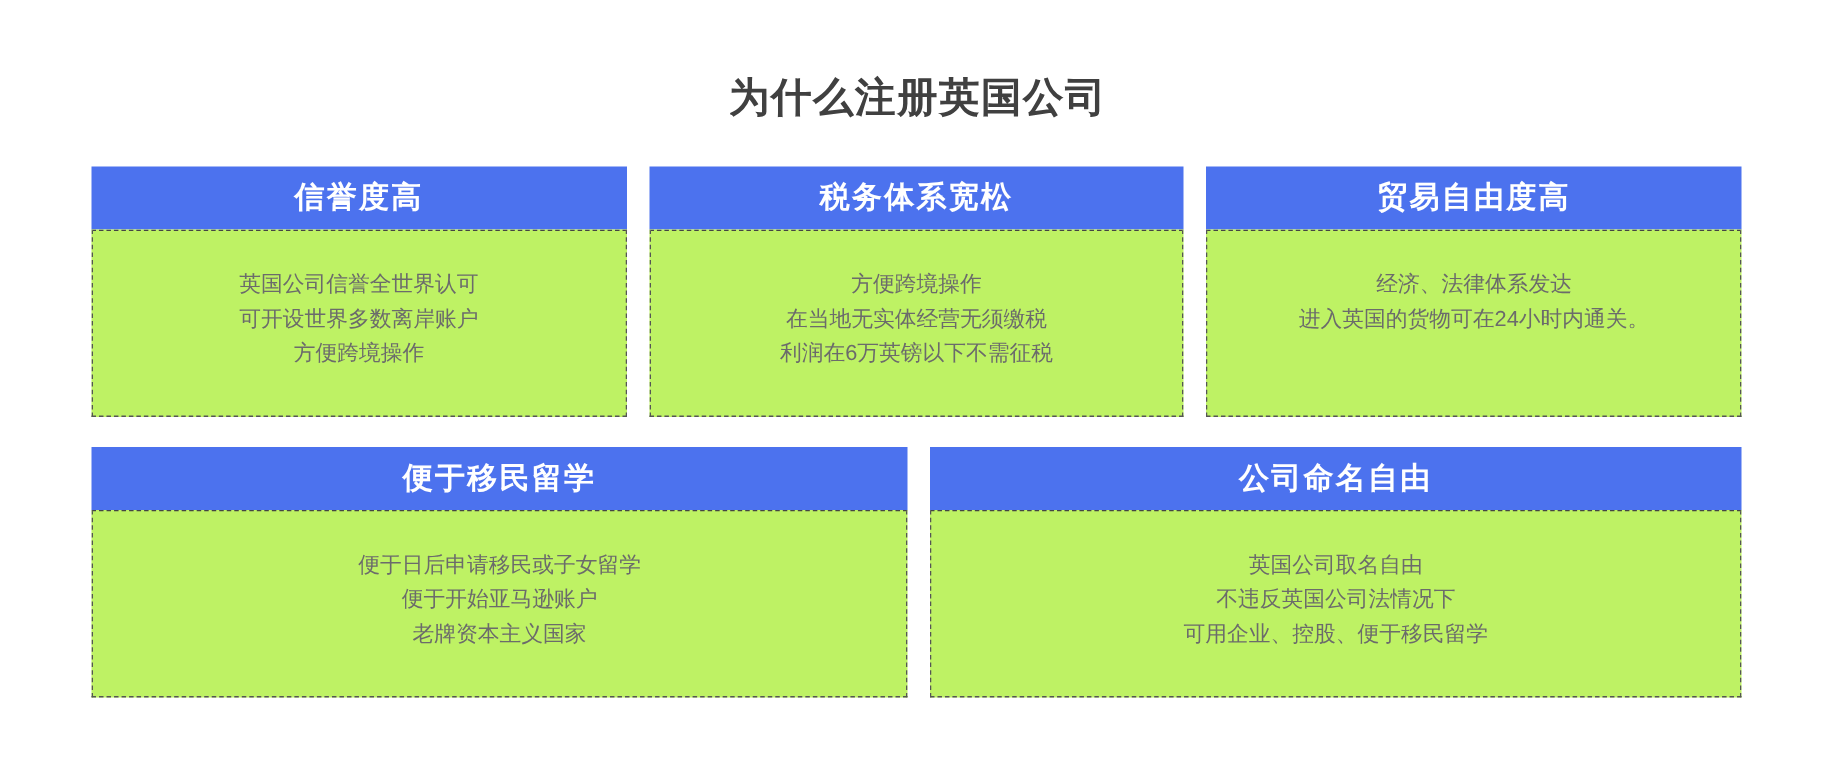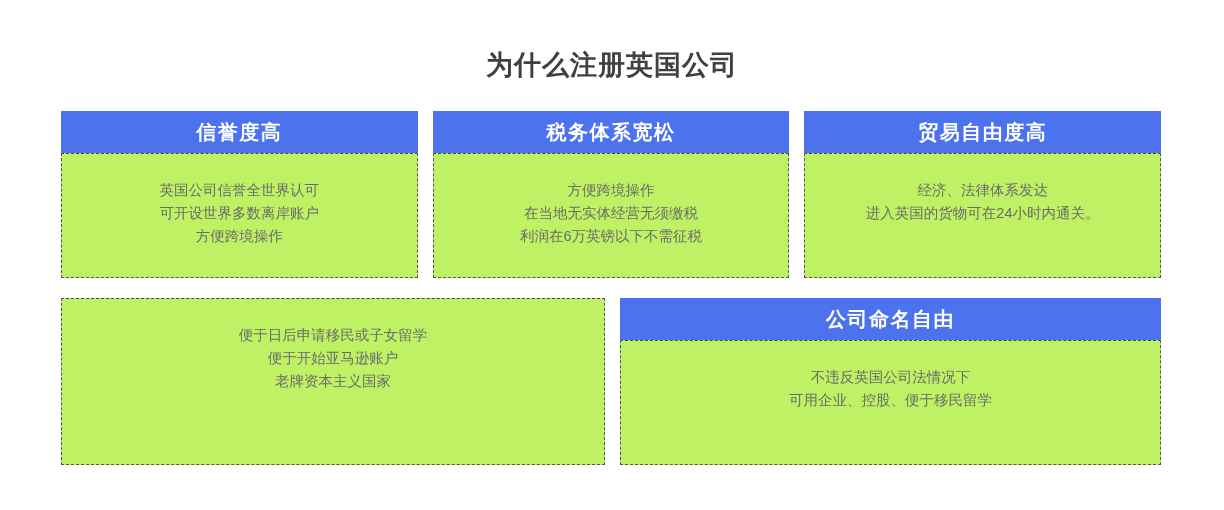--- a/index.html
+++ b/index.html
@@ -135,30 +135,32 @@
           <div class="card-line">经济、法律体系发达</div>
           <div class="card-line">进入英国的货物可在24小时内通关。</div>
         </div>
       </div>
 
     </div>
 
     <div class="row row-2">
 
       <div class="card card-wide-left">
+        <div class="card-header">便于移民留学</div>
         <div class="card-body">
           <div class="card-line">便于日后申请移民或子女留学</div>
           <div class="card-line">便于开始亚马逊账户</div>
           <div class="card-line">老牌资本主义国家</div>
         </div>
       </div>
 
       <div class="card card-wide-right">
         <div class="card-header">公司命名自由</div>
         <div class="card-body">
+          <div class="card-line">英国公司取名自由</div>
           <div class="card-line">不违反英国公司法情况下</div>
           <div class="card-line">可用企业、控股、便于移民留学</div>
         </div>
       </div>
 
     </div>
 
   </div>
 </div>
 

